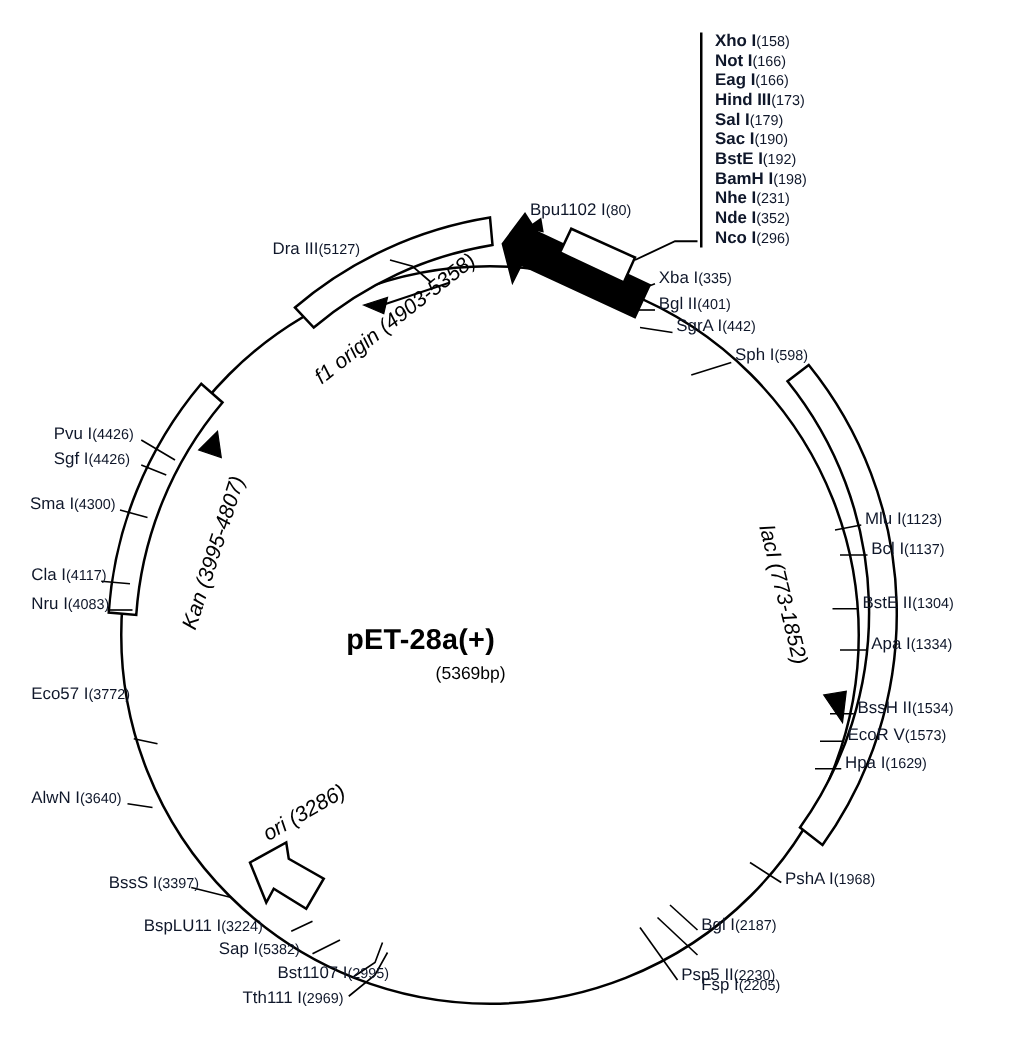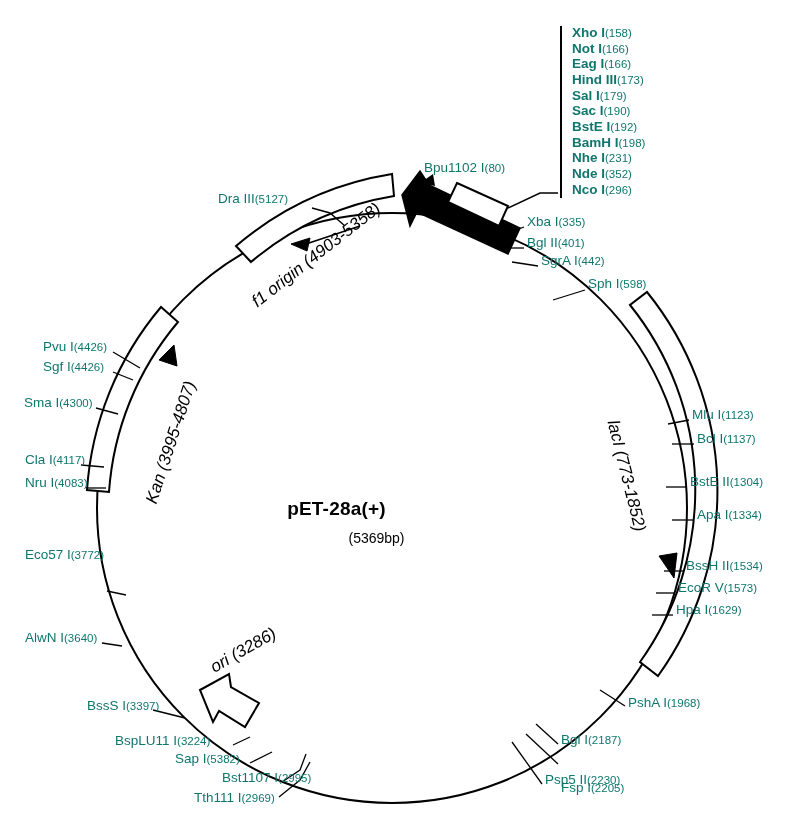--- a/index.html
+++ b/index.html
@@ -19,21 +19,21 @@
     position: absolute;
     left: 0;
     top: 0;
     width: 810px;
     height: 833px;
   }
   .lbl {
     position: absolute;
     font-family: "Liberation Sans", sans-serif;
     font-size: 13.5px;
-    color: #0f766e;
+    color: #0f172a;
     white-space: nowrap;
     line-height: 1.05;
   }
   .lbl .enz { font-weight: normal; }
   .lbl .pos { font-size: 11.5px; }
   .lbl.bold .enz { font-weight: bold; }
   .mcs-box {
     position: absolute;
     left: 560px;
     top: 26px;
@@ -47,21 +47,21 @@
     font-size: 13.5px;
     margin-bottom: 1.5px;
   }
   .mcs-box .enz { font-weight: bold; }
   .title {
     position: absolute;
     left: 0;
     top: 498px;
     width: 673px;
     text-align: center;
-    font-size: 19px;
+    font-size: 23px;
     font-weight: bold;
     letter-spacing: 0.2px;
   }
   .subtitle {
     position: absolute;
     left: 0;
     top: 530px;
     width: 753px;
     text-align: center;
     font-size: 14px;

